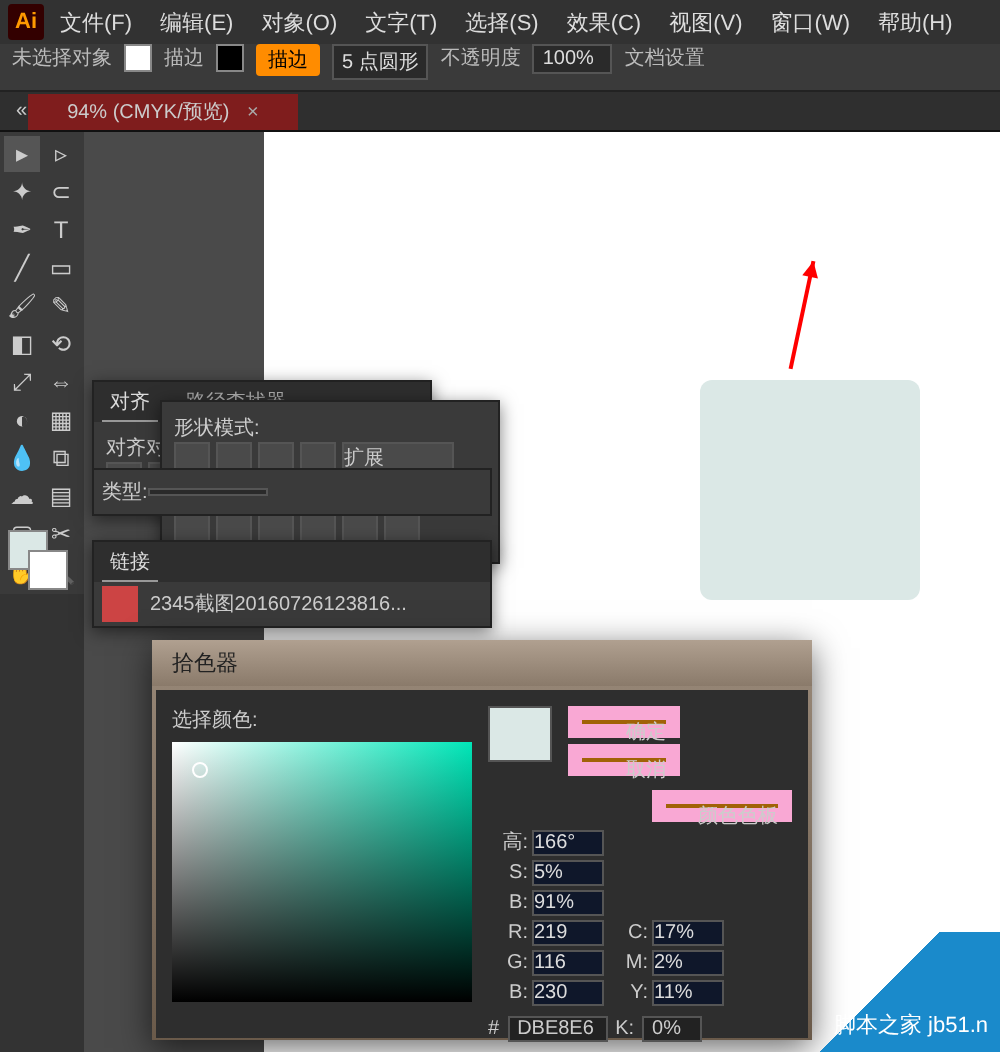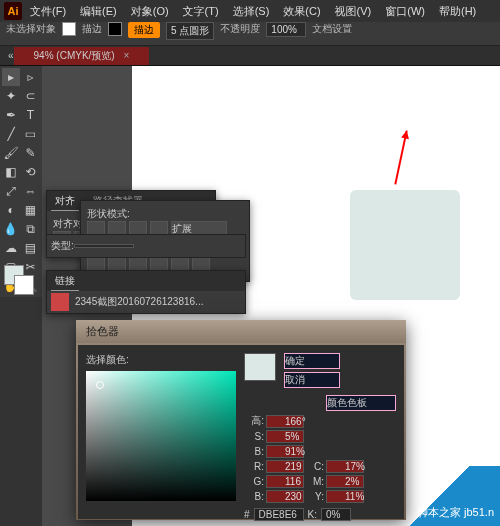--- a/index.html
+++ b/index.html
@@ -39,24 +39,24 @@
 .picker-body{background:#2e2e2e;margin:2px;height:174px;padding:8px;display:flex;gap:8px}
 .picker-left{width:128px}
 .picker-label{font-size:10px;color:#ccc;margin-bottom:4px}
 .sv-box{width:150px;height:130px;background:linear-gradient(to top,#000,transparent),linear-gradient(to right,#fff,#00e6b8);position:relative}
 .sv-cursor{position:absolute;width:8px;height:8px;border:1px solid #fff;border-radius:50%;left:10px;top:10px}
 .hue{width:14px;height:130px;margin-top:18px;background:linear-gradient(to bottom,#f00,#ff0,#0f0,#0ff,#00f,#f0f,#f00)}
 .picker-right{flex:1;display:flex;flex-direction:column;gap:3px}
 .preview-row{display:flex;gap:8px;margin-bottom:4px}
 .preview-sw{width:32px;height:28px;background:#DBE8E6;border:1px solid #555}
 .btns{display:flex;flex-direction:column;gap:3px}
-.pbtn{width:56px;height:16px;background:#0f172a;border:1px solid #f9a8d4;text-align:left;font-size:10px;line-height:14px}
+.pbtn{width:56px;height:16px;background:#a16207;border:7px solid #f9a8d4;text-align:right;font-size:10px;line-height:14px}
 .val-grid{display:grid;grid-template-columns:20px 36px 20px 36px;gap:2px;font-size:9px;align-items:center}
 .val-grid span{text-align:right;color:#ccc}
-.val-grid .f{background:#7f1d1d;border:1px solid #555;padding:0 18px;color:#ddd;height:13px}
+.val-grid .f{background:#0f172a;border:1px solid #555;padding:0 0;color:#ddd;height:13px}
 .hex{display:flex;align-items:center;gap:4px;margin-top:2px;font-size:9px}
 .hex .f{background:#222;border:1px solid #555;padding:0 4px;width:50px}
 .sidepanel{position:absolute;left:46px;top:234px;width:200px;background:#3a3a3a;border:1px solid #222;padding:4px;font-size:10px;display:flex;align-items:center;gap:0}
 .wm{position:absolute;right:0;bottom:0;width:120px;height:60px;background:linear-gradient(135deg,transparent 50%,#1a8acb 50%);display:flex;align-items:flex-end;justify-content:flex-end;padding:6px}
 .wm span{color:#fff;font-size:11px}
 </style>
 </head>
 <body>
 
 <div class="menubar">

